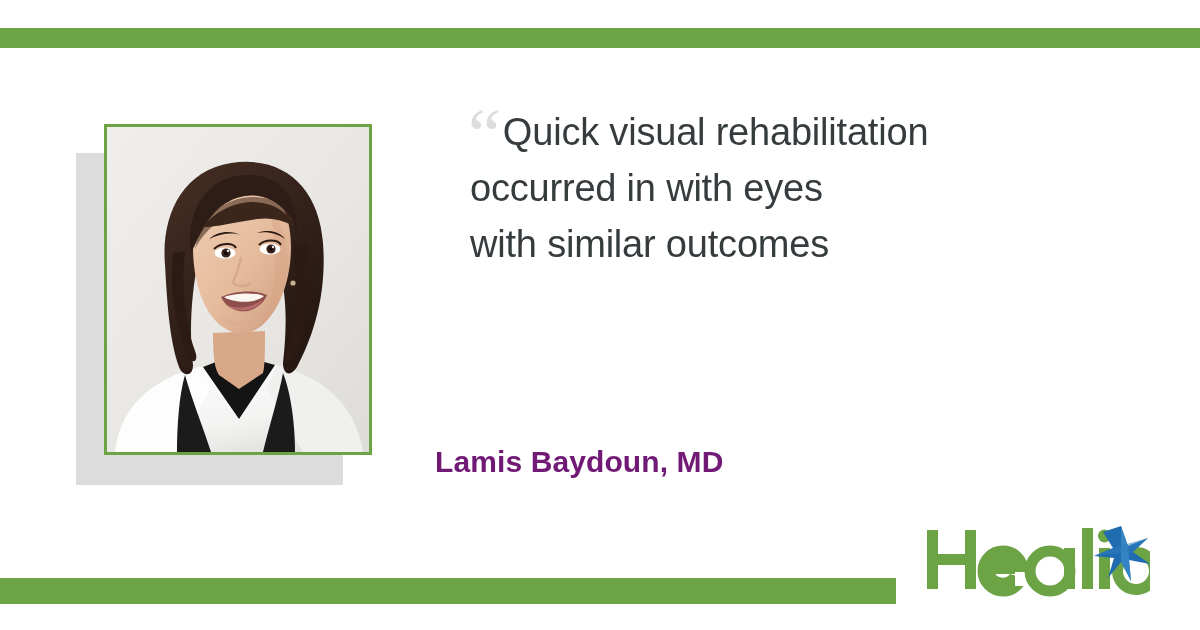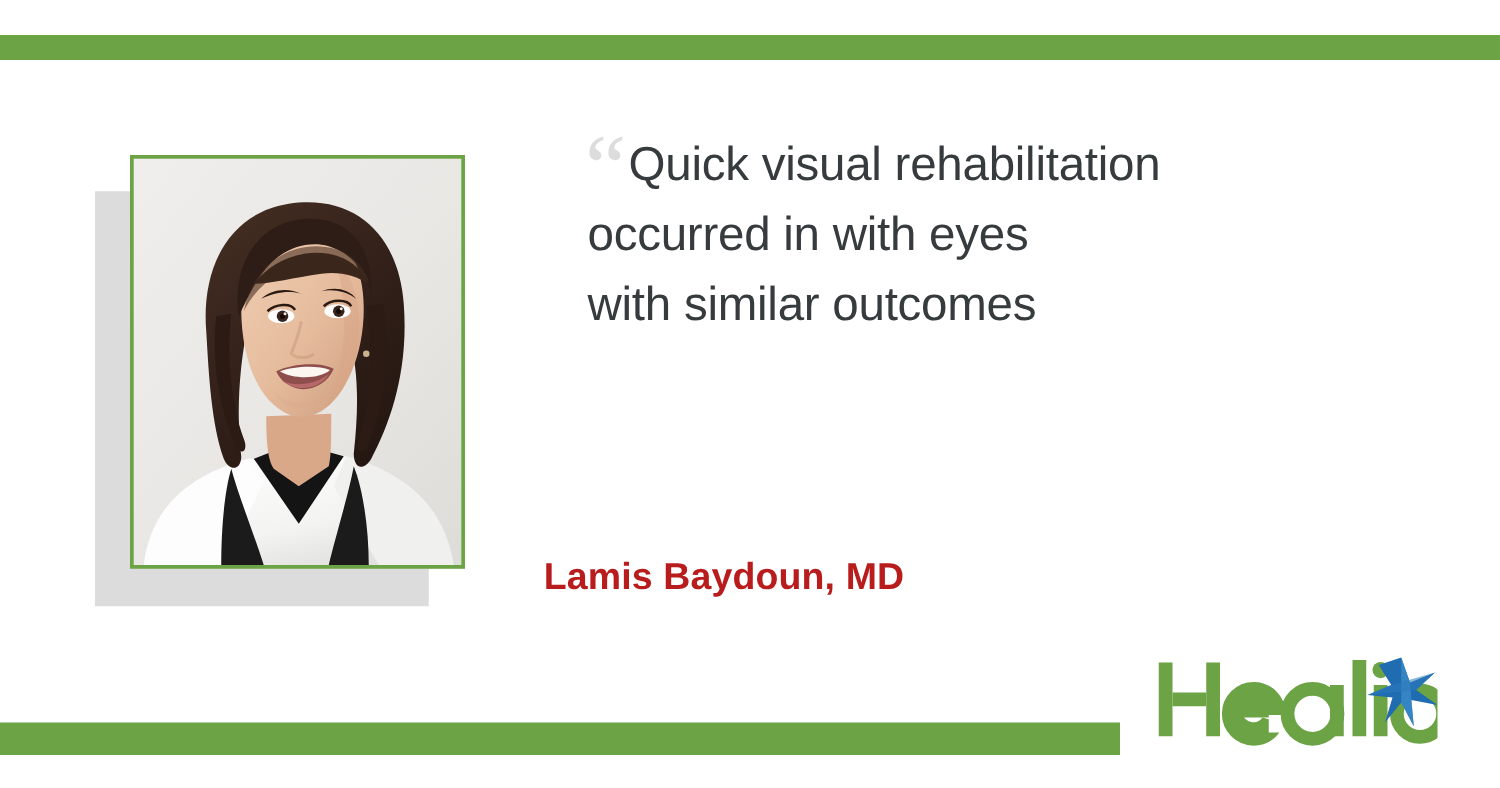--- a/index.html
+++ b/index.html
@@ -115,21 +115,21 @@
   .quote-mark.close {
     margin-left: 2px;
   }
 
   .attribution {
     position: absolute;
     left: 435px;
     top: 445px;
     font-size: 30px;
     font-weight: bold;
-    color: #b91c1c;
+    color: #701a75;
     letter-spacing: 0.1px;
   }
 
   
   .logo {
     position: absolute;
     left: 925px;
     top: 524px;
     width: 225px;
     height: 76px;

